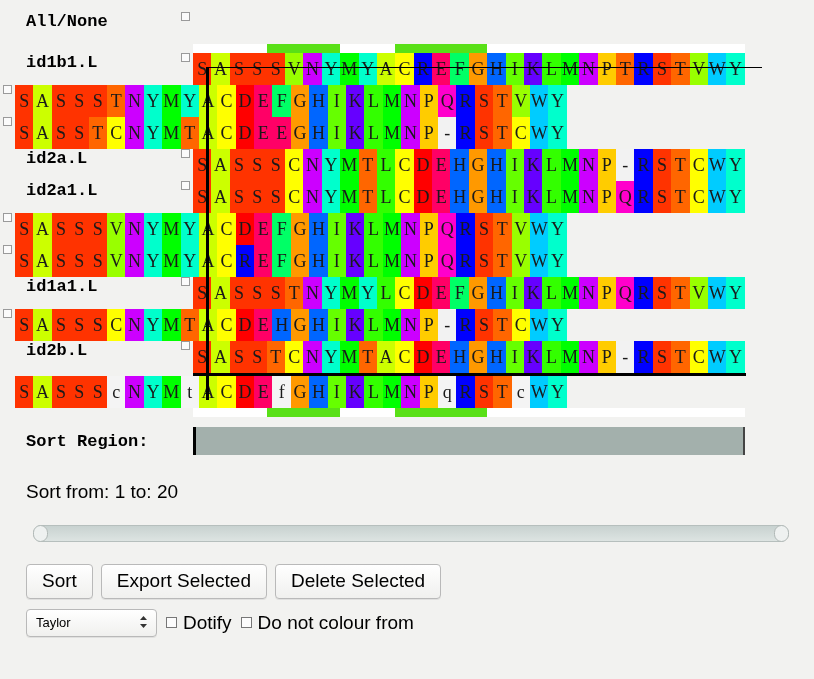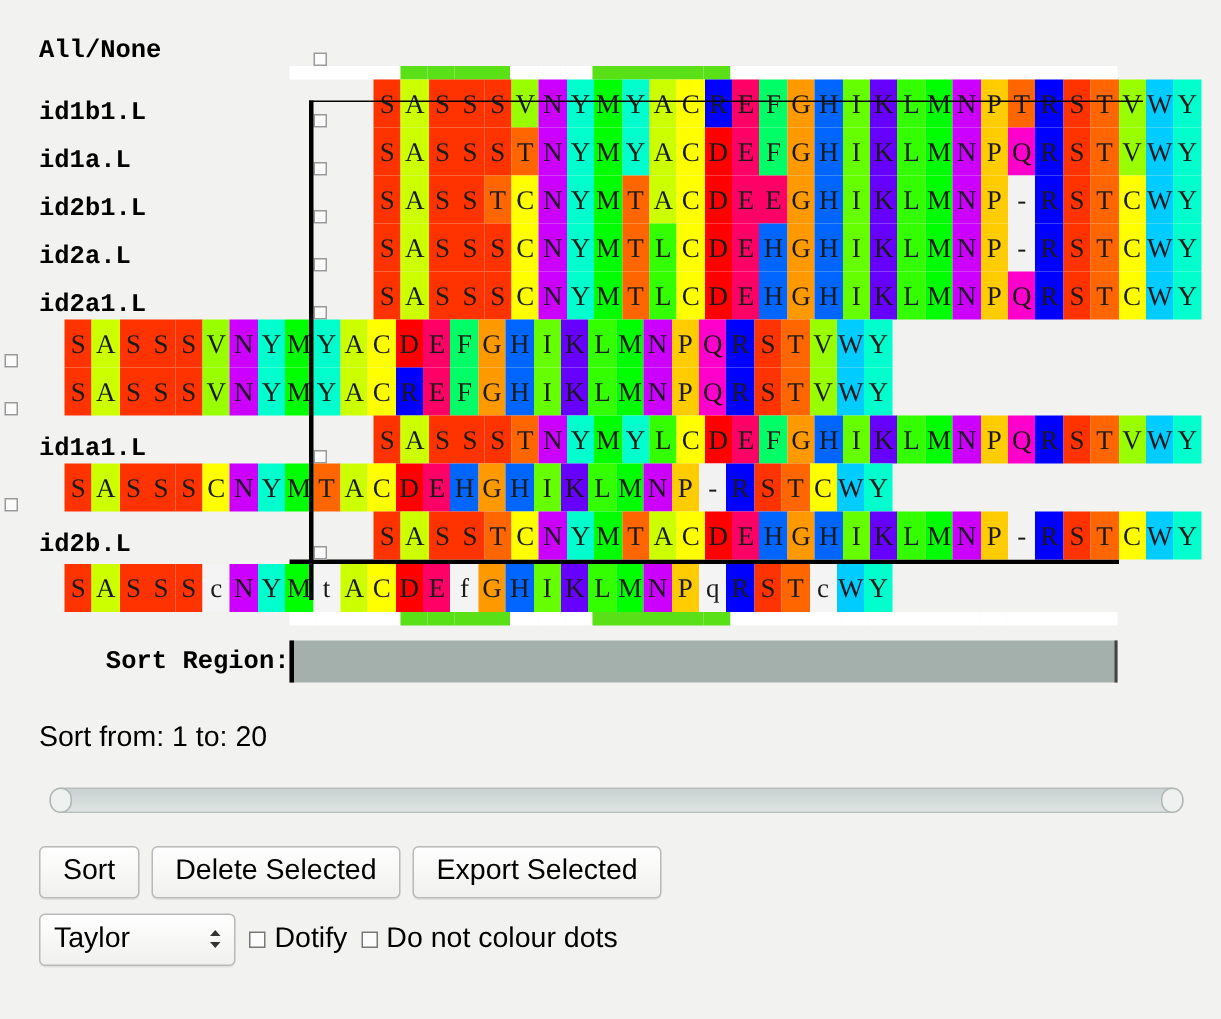--- a/index.html
+++ b/index.html
@@ -20,28 +20,26 @@
     height: 679px;
     background: #f2f2f0;
   }
 
   
   .mono {
     font-family: "Liberation Mono", monospace;
     font-weight: bold;
     font-size: 17px;
     letter-spacing: 0px;
-    text-align: right;
   }
 
   .row {
     display: flex;
-    align-items: flex-end;
+    align-items: flex-start;
     height: 32px;
-    gap: 28px;
   }
   .rowlabel {
     width: 178px;
     text-align: left;
     padding-left: 26px;
     box-sizing: border-box;
     white-space: nowrap;
   }
   .cbcell {
     width: 15px;
@@ -172,21 +170,21 @@
     gap: 9px;
     margin: 10px 0 0 26px;
   }
   .selectbox {
     display: flex;
     align-items: center;
     background: linear-gradient(#ffffff, #f0f0ee);
     border: 1px solid #b9b9b9;
     border-radius: 4px;
     padding: 5px 8px 6px 9px;
-    font-size: 19px;
+    font-size: 13px;
     min-width: 112px;
     justify-content: space-between;
     box-shadow: 0 1px 0 rgba(0,0,0,0.07);
   }
   .selectbox .arrows {
     font-size: 11px;
     line-height: 9px;
     margin-left: 10px;
     color: #333;
     display: flex;
@@ -285,21 +283,20 @@
           <span class="cell" style="background: rgb(255, 102, 0);">T</span>
           <span class="cell" style="background: rgb(0, 0, 255);">R</span>
           <span class="cell" style="background: rgb(255, 51, 0);">S</span>
           <span class="cell" style="background: rgb(255, 102, 0);">T</span>
           <span class="cell" style="background: rgb(153, 255, 0);">V</span>
           <span class="cell" style="background: rgb(0, 204, 255);">W</span>
           <span class="cell" style="background: rgb(0, 255, 204);">Y</span>
         </div>
       </div>
       <div class="row">
-        <div class="rowlabel mono">id1a.L</div>
         <div class="cbcell">
           <span class="cbox"></span>
         </div>
         <div class="cells">
           <span class="cell" style="background: rgb(255, 51, 0);">S</span>
           <span class="cell" style="background: rgb(204, 255, 0);">A</span>
           <span class="cell" style="background: rgb(255, 51, 0);">S</span>
           <span class="cell" style="background: rgb(255, 51, 0);">S</span>
           <span class="cell" style="background: rgb(255, 51, 0);">S</span>
           <span class="cell" style="background: rgb(255, 102, 0);">T</span>
@@ -323,21 +320,20 @@
           <span class="cell" style="background: rgb(255, 0, 204);">Q</span>
           <span class="cell" style="background: rgb(0, 0, 255);">R</span>
           <span class="cell" style="background: rgb(255, 51, 0);">S</span>
           <span class="cell" style="background: rgb(255, 102, 0);">T</span>
           <span class="cell" style="background: rgb(153, 255, 0);">V</span>
           <span class="cell" style="background: rgb(0, 204, 255);">W</span>
           <span class="cell" style="background: rgb(0, 255, 204);">Y</span>
         </div>
       </div>
       <div class="row">
-        <div class="rowlabel mono">id2b1.L</div>
         <div class="cbcell">
           <span class="cbox"></span>
         </div>
         <div class="cells">
           <span class="cell" style="background: rgb(255, 51, 0);">S</span>
           <span class="cell" style="background: rgb(204, 255, 0);">A</span>
           <span class="cell" style="background: rgb(255, 51, 0);">S</span>
           <span class="cell" style="background: rgb(255, 51, 0);">S</span>
           <span class="cell" style="background: rgb(255, 102, 0);">T</span>
           <span class="cell" style="background: rgb(255, 255, 0);">C</span>
@@ -710,38 +706,38 @@
 
   <div class="sortfrom">Sort from: 1 to: 20</div>
 
   <div class="slider-track">
     <span class="slider-knob left"></span>
     <span class="slider-knob right"></span>
   </div>
 
   <div class="btnrow">
     <button class="btn">Sort</button>
+    <button class="btn">Export Selected</button>
     <button class="btn">Delete Selected</button>
-    <button class="btn">Export Selected</button>
   </div>
 
   <div class="optrow">
     <div class="selectbox">
       <span>Taylor</span>
       <span class="arrows">
         <svg width="9" height="14" viewBox="0 0 9 14">
           <path d="M4.5 1 L8 5 L1 5 Z" fill="#333"></path>
           <path d="M4.5 13 L8 9 L1 9 Z" fill="#333"></path>
         </svg>
       </span>
     </div>
     <label class="checkopt">
       <span class="cb2"></span>
       <span>Dotify</span>
     </label>
     <label class="checkopt">
       <span class="cb2"></span>
-      <span>Do not colour dots</span>
+      <span>Do not colour from</span>
     </label>
   </div>
 
   <div class="alnborder"></div>
 </div>
 
 </body></html>

